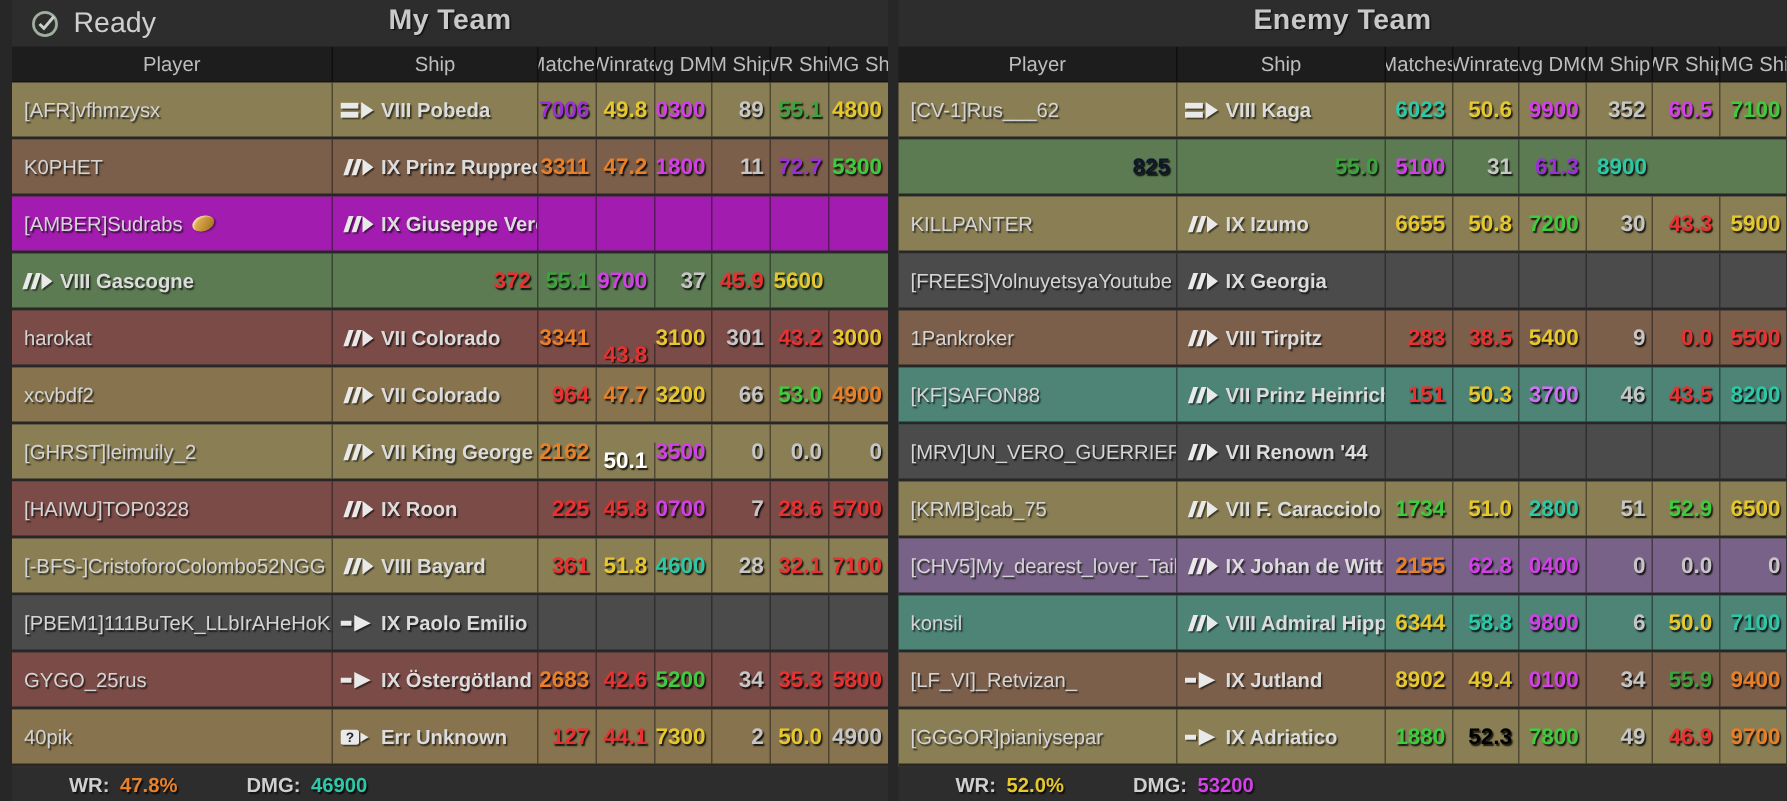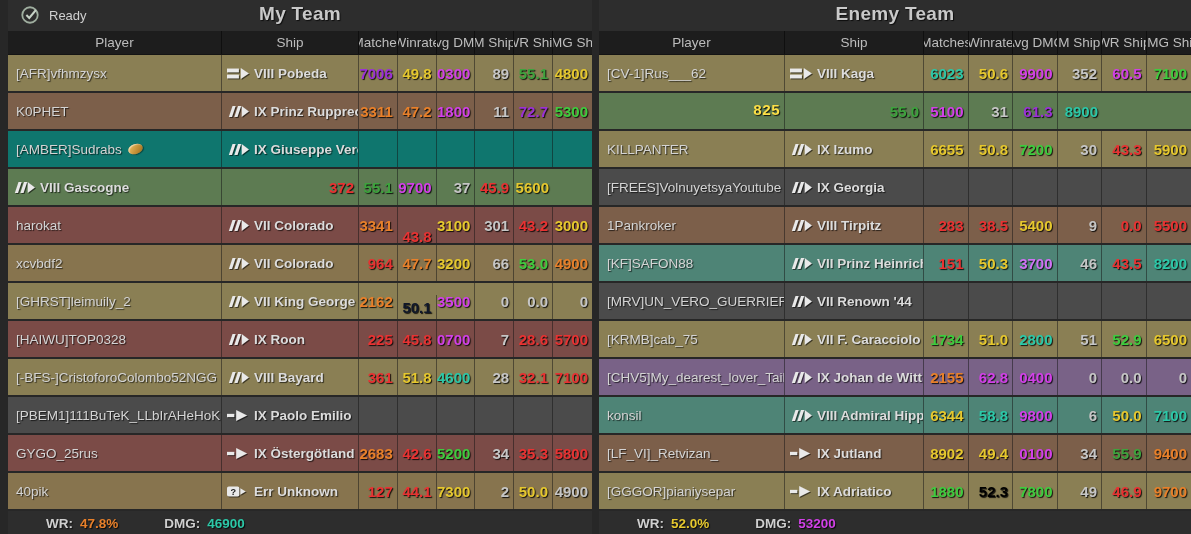--- a/index.html
+++ b/index.html
@@ -8,21 +8,21 @@
   .panel{display:flex;flex-direction:column;height:534px;}
   .panel.team-left{width:584px;flex:0 0 584px;
     --cols:214px 137px 38.8px 38.8px 38.8px 38.8px 38.8px 1fr;}
   .panel.team-right{flex:1;
     --cols:186px 139px 44.5px 44.5px 44.5px 44.5px 44.5px 1fr;}
   .titlebar{height:31px;flex:0 0 31px;background:#2d2d2d;position:relative;}
   .team-title{position:absolute;left:0;right:0;top:3px;text-align:center;
     font-size:19px;font-weight:bold;color:#c9c9c9;letter-spacing:.3px;
     text-shadow:1px 1px 1px rgba(0,0,0,.7);}
   .ready{position:absolute;left:12px;top:5px;display:flex;align-items:center;gap:9px;}
-  .ready-label{color:#cfcfcf;font-size:13px;}
+  .ready-label{color:#cfcfcf;font-size:19px;}
   .hdr{height:23px;flex:0 0 23px;background:#1d1d1d;display:grid;grid-template-columns:var(--cols);
     border-bottom:1px solid #141414;}
   .hdr .hcell{color:#bdbdbd;font-size:13.5px;display:flex;align-items:center;justify-content:center;
     overflow:hidden;white-space:nowrap;border-right:1px solid rgba(0,0,0,.45);}
   .hdr .hcell:last-child{border-right:none;}
   .tbody{flex:1;display:flex;flex-direction:column;}
   .row{height:38px;flex:0 0 38px;display:grid;grid-template-columns:var(--cols);
     box-sizing:border-box;border-bottom:2px solid #272727;}
   .cell{display:flex;align-items:center;overflow:hidden;white-space:nowrap;
     border-right:1px solid rgba(20,20,20,.5);box-sizing:border-box;}
@@ -115,21 +115,21 @@
       <span class="ship-name">IX Prinz Rupprecht</span>
     </div>
     <div class="cell stat-cell" style="color: rgb(232, 128, 42);">3311</div>
     <div class="cell stat-cell" style="color: rgb(232, 128, 42);">47.2</div>
     <div class="cell stat-cell" style="color: rgb(210, 64, 232);">1800</div>
     <div class="cell stat-cell" style="color: rgb(198, 198, 198);">11</div>
     <div class="cell stat-cell" style="color: rgb(155, 48, 214);">72.7</div>
     <div class="cell stat-cell" style="color: rgb(62, 204, 62);">5300</div>
   </div>
 
-  <div class="row" style="background: #0f766e;">
+  <div class="row" style="background: #a21caf;">
     <div class="cell player-cell">
       <span class="player-name">[AMBER]Sudrabs</span>
       <span class="badge" style="display: inline-block;"></span>
     </div>
     <div class="cell ship-cell">
       <span class="ship-icon">
               <svg viewBox="0 0 24 12" width="22" height="11">
                 <g fill="#e9e9e9">
                   <polygon points="2,12 6,0 9.5,0 5.5,12"></polygon>
                   <polygon points="8,12 12,0 15.5,0 11.5,12"></polygon>
@@ -229,21 +229,21 @@
                 <g fill="#e9e9e9">
                   <polygon points="2,12 6,0 9.5,0 5.5,12"></polygon>
                   <polygon points="8,12 12,0 15.5,0 11.5,12"></polygon>
                   <polygon points="16,0 24,6 16,12"></polygon>
                 </g>
               </svg>
             </span>
       <span class="ship-name">VII King George V</span>
     </div>
     <div class="cell stat-cell" style="color: rgb(232, 128, 42);">2162</div>
-    <div class="cell stat-cell" style="color: #0f172a; margin-top: 12px;">50.1</div>
+    <div class="cell stat-cell" style="color: #ffffff; margin-top: 12px;">50.1</div>
     <div class="cell stat-cell" style="color: rgb(210, 64, 232);">3500</div>
     <div class="cell stat-cell" style="color: rgb(198, 198, 198);">0</div>
     <div class="cell stat-cell" style="color: rgb(198, 198, 198);">0.0</div>
     <div class="cell stat-cell" style="color: rgb(198, 198, 198);">0</div>
   </div>
 
   <div class="row" style="background: rgb(123, 75, 71);">
     <div class="cell player-cell">
       <span class="player-name">[HAIWU]TOP0328</span>
 
@@ -410,21 +410,21 @@
     </div>
     <div class="cell stat-cell" style="color: rgb(44, 200, 168);">6023</div>
     <div class="cell stat-cell" style="color: rgb(230, 200, 46);">50.6</div>
     <div class="cell stat-cell" style="color: rgb(210, 64, 232);">9900</div>
     <div class="cell stat-cell" style="color: rgb(198, 198, 198);">352</div>
     <div class="cell stat-cell" style="color: rgb(210, 64, 232);">60.5</div>
     <div class="cell stat-cell" style="color: rgb(62, 204, 62);">7100</div>
   </div>
 
   <div class="row" style="background: rgb(93, 123, 82);">
-    <div class="cell stat-cell" style="color: #fde047; font-family: Liberation Mono, monospace;">825</div>
+    <div class="cell stat-cell" style="color: #0f172a;">825</div>
     <div class="cell stat-cell" style="color: rgb(61, 163, 61);">55.0</div>
     <div class="cell stat-cell" style="color: rgb(210, 64, 232);">5100</div>
     <div class="cell stat-cell" style="color: rgb(198, 198, 198);">31</div>
     <div class="cell stat-cell" style="color: rgb(155, 48, 214);">61.3</div>
     <div class="cell stat-cell" style="color: rgb(44, 200, 168);">8900</div>
   </div>
 
   <div class="row" style="background: rgb(138, 127, 84);">
     <div class="cell player-cell">
       <span class="player-name">KILLPANTER</span>

